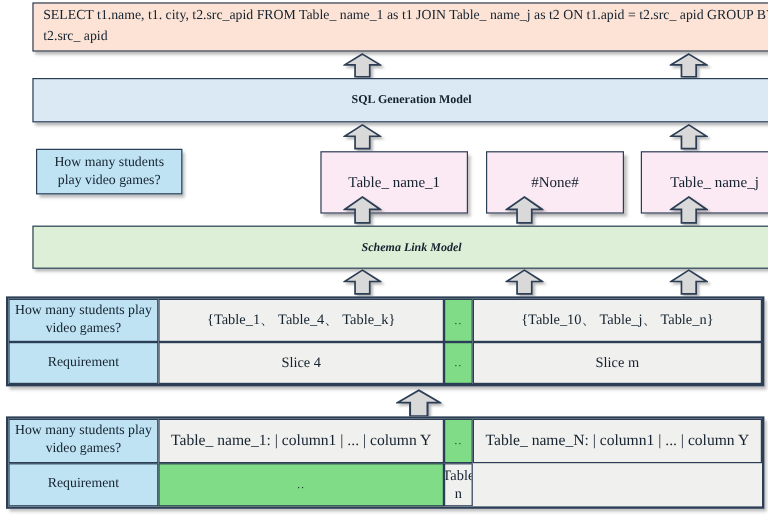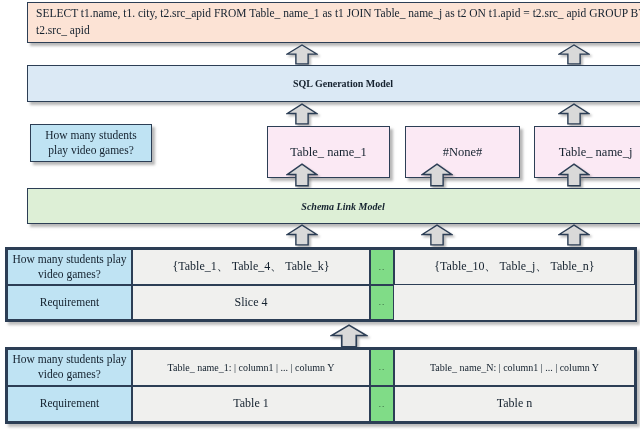--- a/index.html
+++ b/index.html
@@ -55,21 +55,21 @@
   .dtable.t1 { top:247px; height:75px; }
   .dtable.t2 { top:347px; height:77px; }
   .cell {
     box-sizing:border-box; border:1px solid var(--border,#2c3e55);
     display:flex; align-items:center; justify-content:center;
     text-align:center; font-size:12px; padding:0 4px; overflow:hidden;
     background:var(--cell-fill,#f0f0ee);
   }
   .cell.head { background:var(--question-fill,#bfe3f3); font-size:11.5px; line-height:1.3; }
   .cell.sep  { background:var(--separator-fill,#80dc87); font-size:9px; letter-spacing:1px; color:#1d3a28; }
-  .cell.small { font-size:10px; }
+  .cell.small { font-size:13px; }
 </style>
 </head>
 <body>
 
 <div class="canvas">
 
   <div class="box sql-output">
     <span>SELECT t1.name, t1. city, t2.src_apid FROM Table_ name_1 as t1 JOIN Table_ name_j as t2 ON t1.apid = t2.src_ apid GROUP BY t2.src_ apid</span>
   </div>
 
@@ -130,30 +130,30 @@
     </svg>
 
   <div class="dtable t1">
     <div class="cell head">How many students play video games?</div>
     <div class="cell">{Table_1、 Table_4、 Table_k}</div>
     <div class="cell sep">..</div>
     <div class="cell">{Table_10、 Table_j、 Table_n}</div>
     <div class="cell head">Requirement</div>
     <div class="cell">Slice 4</div>
     <div class="cell sep">..</div>
+    <div class="cell">Slice m</div>
   </div>
 
   <svg class="arrow" style="left:330px;top:324px" width="38" height="24" viewBox="0 0 34 24" preserveAspectRatio="none">
       <polygon points="17,1.2 32.8,11.5 23.5,11.5 23.5,22.8 10.5,22.8 10.5,11.5 1.2,11.5"></polygon>
     </svg>
 
   <div class="dtable t2">
     <div class="cell head">How many students play video games?</div>
     <div class="cell small">Table_ name_1: | column1 | ... | column Y</div>
     <div class="cell sep">..</div>
     <div class="cell small">Table_ name_N: | column1 | ... | column Y</div>
     <div class="cell head">Requirement</div>
-    <div class="cell">Table 1</div>
     <div class="cell sep">..</div>
     <div class="cell">Table n</div>
   </div>
 
 </div>
 
 </body></html>

